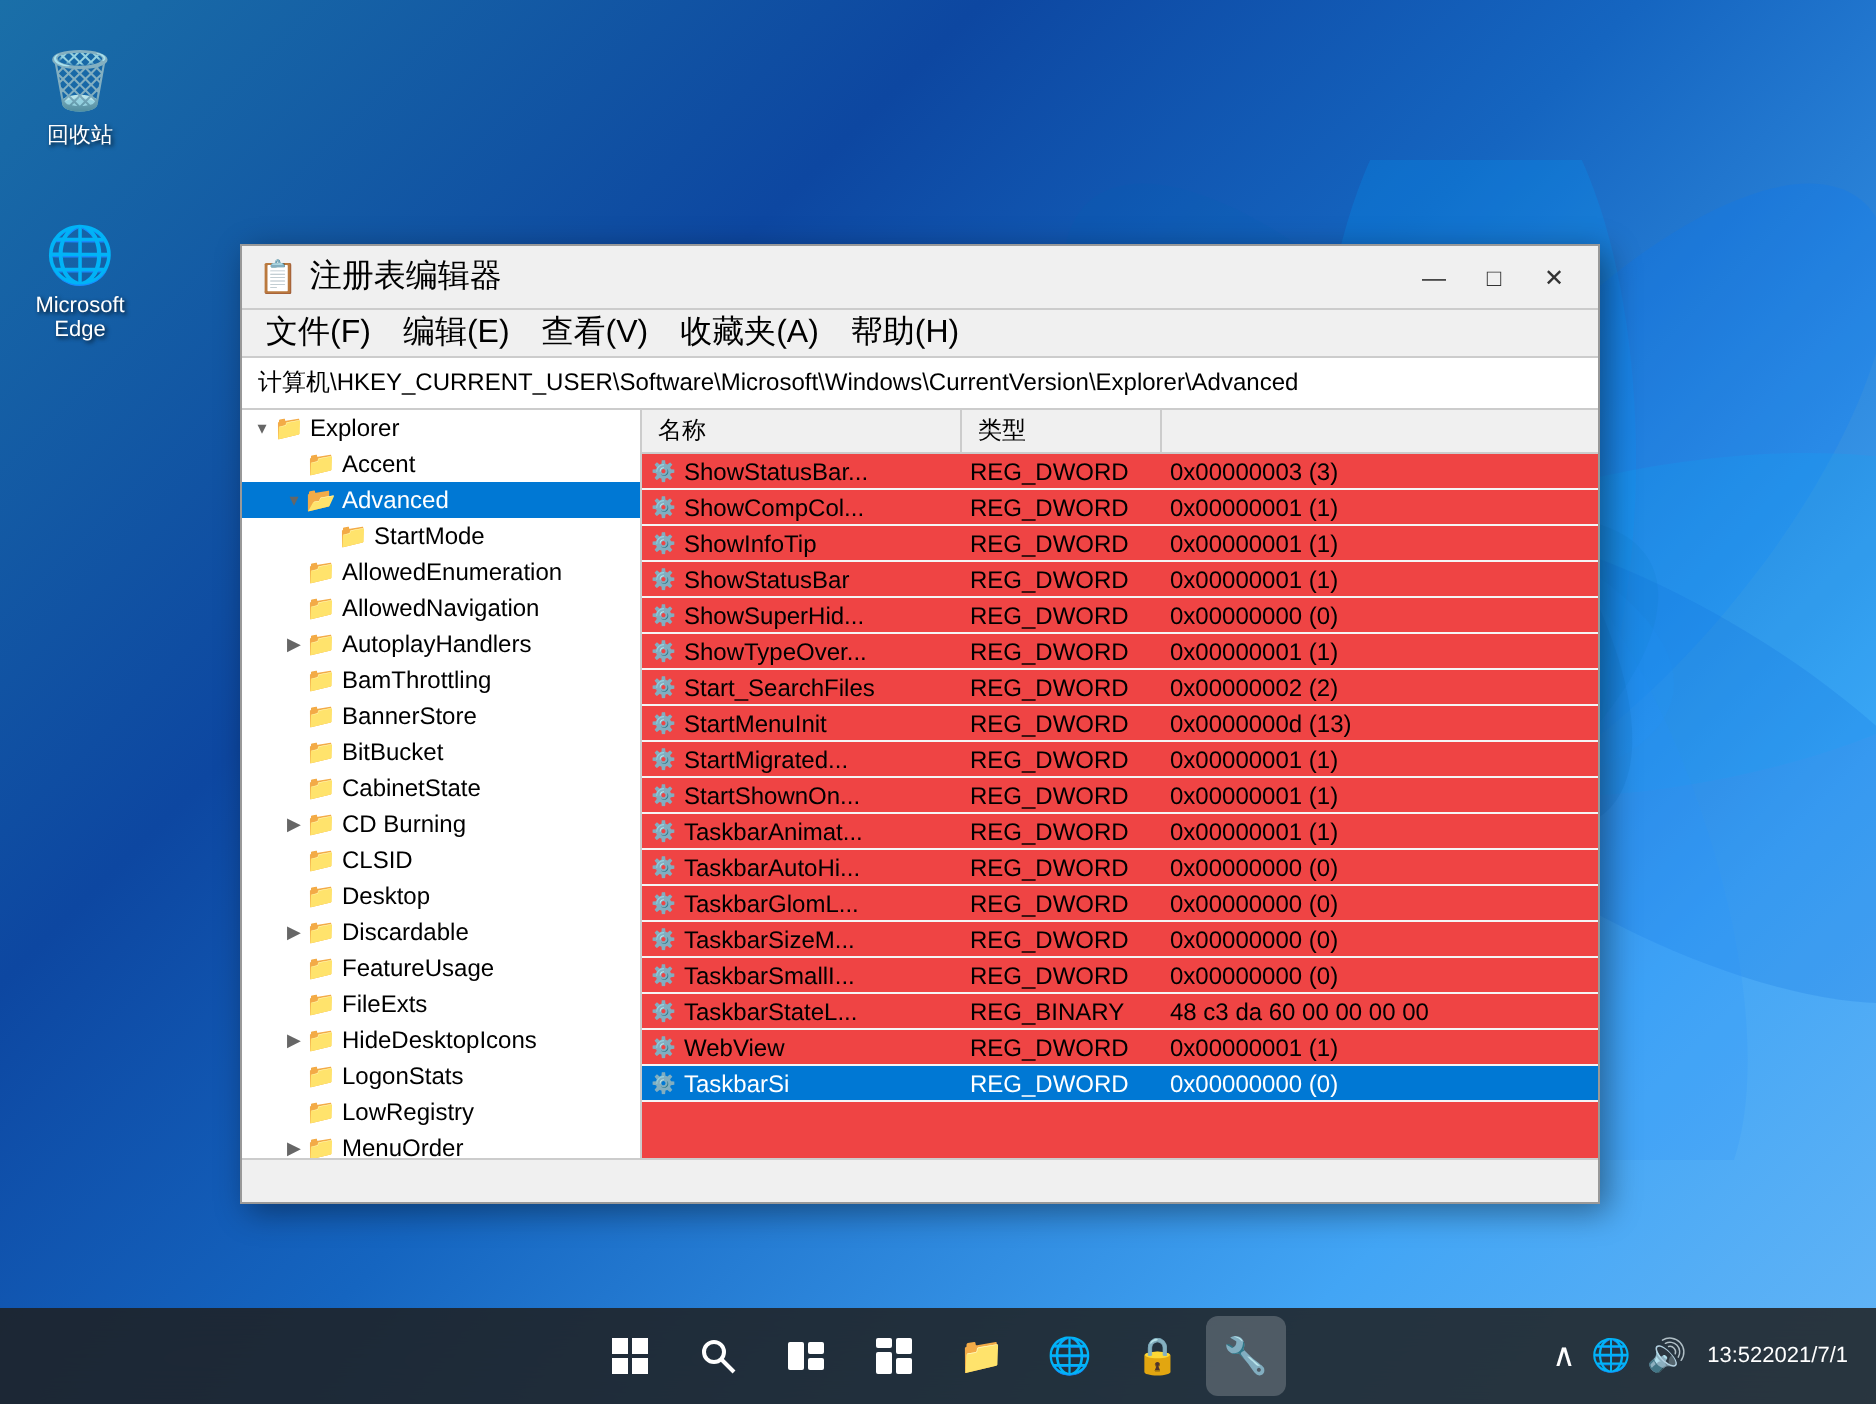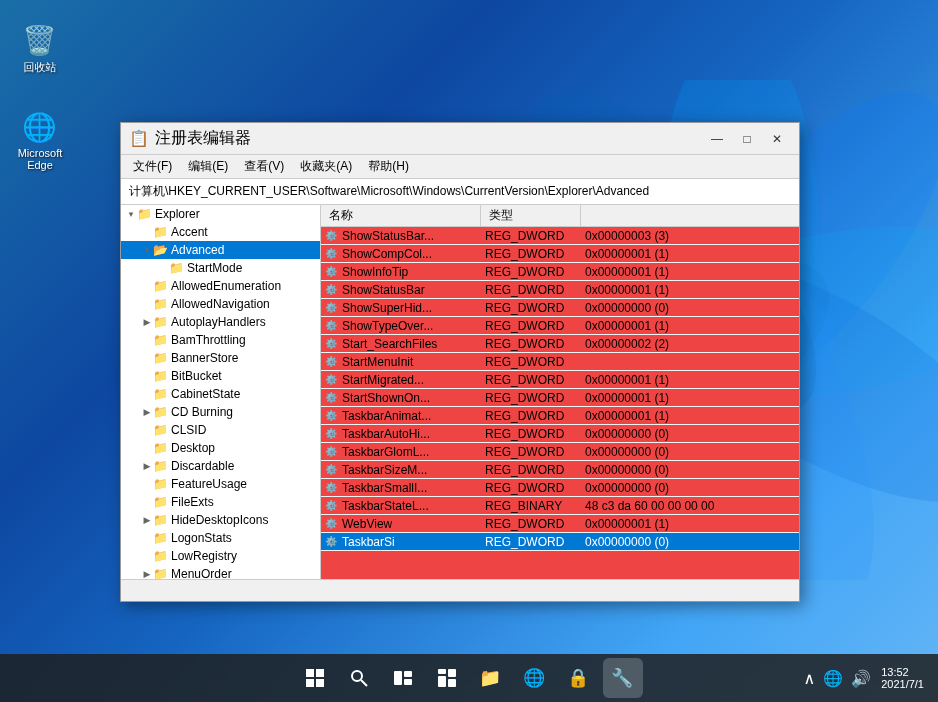--- a/index.html
+++ b/index.html
@@ -110,21 +110,21 @@
     .menu-bar {
       height: 24px;
       display: flex;
       align-items: center;
       padding: 0 4px;
       background: #f0f0f0;
       border-bottom: 1px solid #ccc;
     }
     .menu-item {
       padding: 2px 8px;
-      font-size: 12px;
+      font-size: 16px;
       cursor: pointer;
       border-radius: 2px;
     }
 
     .address-bar {
       height: 26px;
       display: flex;
       align-items: center;
       padding: 0 8px;
       background: #fff;
@@ -299,21 +299,20 @@
       bottom: 0;
       height: 48px;
       display: flex;
       align-items: center;
       gap: 4px;
       font-size: 11px;
       color: white;
     }
     .taskbar-clock {
       display: flex;
-      flex-direction: column;
       align-items: flex-start;
       font-size: 11px;
       color: white;
       padding: 2px 6px;
       cursor: pointer;
     }
 
     .folder-yellow { color: #dcb800; }
   </style>
 </head>
@@ -560,20 +559,21 @@
               </div>
             <div class="cell cell-type">REG_DWORD</div>
             <div class="cell cell-data">0x00000002 (2)</div>
           </div>
           <div class="details-row">
             <div class="cell cell-name">
                 <span class="reg-icon">⚙️</span>
                 <span>StartMenuInit</span>
               </div>
             <div class="cell cell-type">REG_DWORD</div>
+            <div class="cell cell-data">0x0000000d (13)</div>
           </div>
           <div class="details-row">
             <div class="cell cell-name">
                 <span class="reg-icon">⚙️</span>
                 <span>StartMigrated...</span>
               </div>
             <div class="cell cell-type">REG_DWORD</div>
             <div class="cell cell-data">0x00000001 (1)</div>
           </div>
           <div class="details-row">

